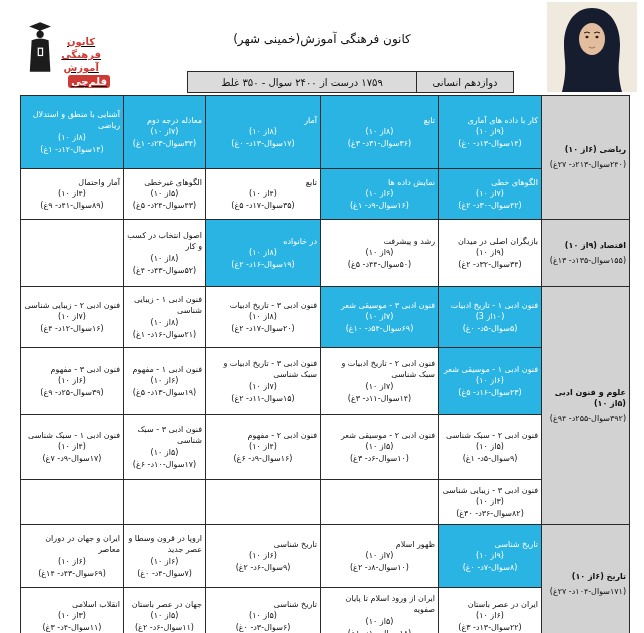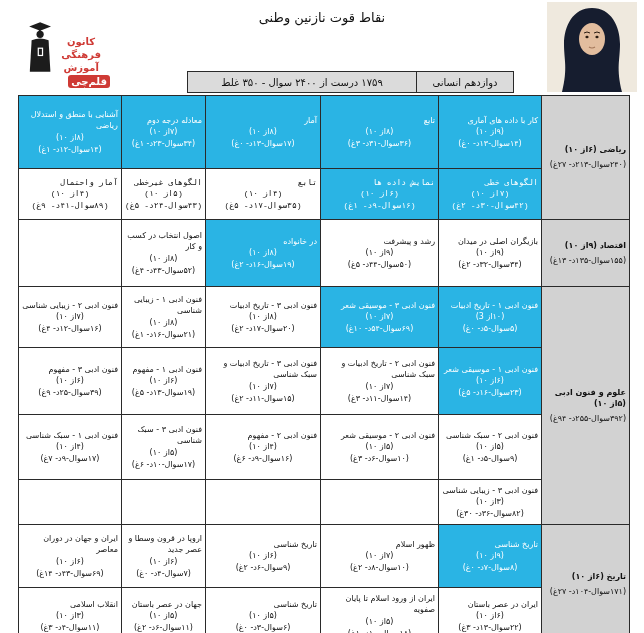--- a/index.html
+++ b/index.html
@@ -3,21 +3,21 @@
 <meta charset="utf-8">
 <style>
   html,body{margin:0;padding:0;background:#fff;}
   .page{position:relative;width:644px;height:633px;background:#fff;overflow:hidden;
         font-family:"DejaVu Sans",sans-serif;direction:rtl;}
   
   .titles{position:absolute;top:10px;left:0;width:100%;text-align:center;direction:rtl;}
   .title{font-size:13px;color:#111;}
   .subtitle{margin-top:22px;font-size:12px;color:#111;}
   .logo{position:absolute;top:4px;right:506px;left:28px;width:82px;height:86px;direction:ltr;
-        display:flex;align-items:stretch;}
+        display:flex;align-items:stretch;text-decoration:underline;}
   .logo{left:28px;right:auto;}
   .logo svg{display:block;}
   .logo-texts{display:flex;flex-direction:column;justify-content:flex-end;gap:1px;padding-bottom:2px;}
   .logo-word{color:var(--red);font-size:10px;font-weight:bold;line-height:12px;text-align:center;}
   .logo-word.badge{background:var(--red);color:#fff;border-radius:3px;padding:0 3px;line-height:13px;margin-left:16px;}
   .photo{position:absolute;top:2px;left:547px;width:90px;height:90px;}
   .info-bar{position:absolute;top:71px;left:106px;width:408px;height:22px;display:flex;direction:rtl;}
   .info-cell{background:var(--info-bg);border:1px solid #2a2a2a;margin-left:-1px;
              display:flex;align-items:center;justify-content:center;
              font-size:10px;color:#111;white-space:nowrap;overflow:hidden;}
@@ -28,21 +28,21 @@
   table.report{position:absolute;top:95px;right:14px;border-collapse:collapse;table-layout:fixed;direction:rtl;}
   table.report td{border:1px solid #2a2a2a;vertical-align:middle;padding:1px 3px;
                   font-size:8px;color:#111;line-height:1.45;overflow:hidden;}
   td.topic .t-title{text-align:right;}
   td.topic .t-score,td.topic .t-detail{text-align:center;white-space:nowrap;}
   td.topic.hl{background:var(--hl);color:#fff;}
   td.topic.hl .t-title,td.topic.hl .t-score,td.topic.hl .t-detail{color:#fff;}
   td.cat{background:var(--cat-bg);text-align:right;font-weight:bold;font-size:9px;}
   td.cat .cat-detail{font-weight:normal;margin-top:3px;}
   tbody tr:nth-child(1) td{height:70px;}
-  tbody tr:nth-child(2) td{height:48px;font-family:Liberation Mono, monospace;}
+  tbody tr:nth-child(2) td{height:48px;}
   tbody tr:nth-child(3) td{height:64px;}
   tbody tr:nth-child(4) td{height:58px;}
   tbody tr:nth-child(5) td{height:64px;}
   tbody tr:nth-child(6) td{height:62px;}
   tbody tr:nth-child(7) td{height:42px;}
   tbody tr:nth-child(8) td{height:60px;}
   tbody tr:nth-child(9) td{height:54px;}
 </style>
 </head>
 <body>
@@ -60,21 +60,21 @@
     </svg>
     <div class="logo-texts">
       <div class="logo-word">کانون</div>
       <div class="logo-word">فرهنگی</div>
       <div class="logo-word">آموزش</div>
       <div class="logo-word badge">قلم‌چی</div>
     </div>
   </div>
 
   <div class="titles">
-    <div class="title">نقاط قوت نازنین وطنی</div>
+    <div class="subtitle">کانون فرهنگی آموزش(خمینی شهر)</div>
   </div>
 
   <div class="photo">
     <svg width="90" height="90" viewBox="0 0 90 90">
       <rect width="90" height="90" fill="#efe9de"></rect>
       <path d="M45,6 C26,6 17,24 17,42 C17,58 21,66 15,90 L75,90 C69,66 73,58 73,42 C73,24 64,6 45,6 Z" fill="#161d2f"></path>
       <ellipse cx="45" cy="37" rx="13" ry="16" fill="#e2bd9e"></ellipse>
       <ellipse cx="40" cy="35" rx="1.6" ry="1.2" fill="#2a1c12"></ellipse>
       <ellipse cx="50" cy="35" rx="1.6" ry="1.2" fill="#2a1c12"></ellipse>
       <path d="M37,31 q3,-2 6,0" stroke="#2a1c12" stroke-width="1" fill="none"></path>

